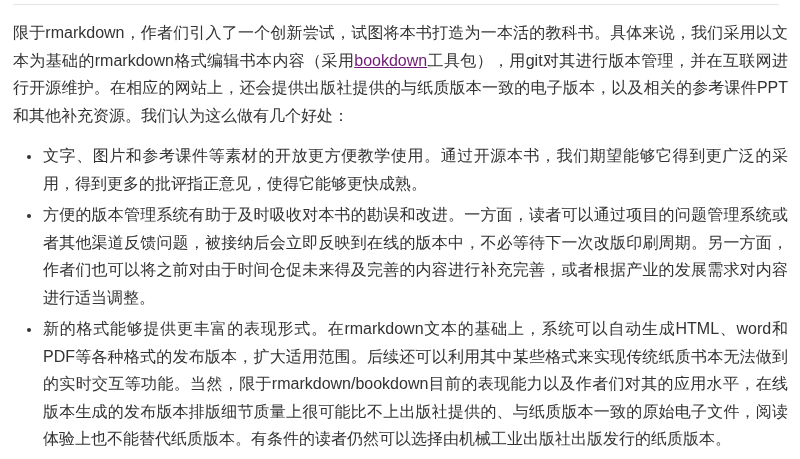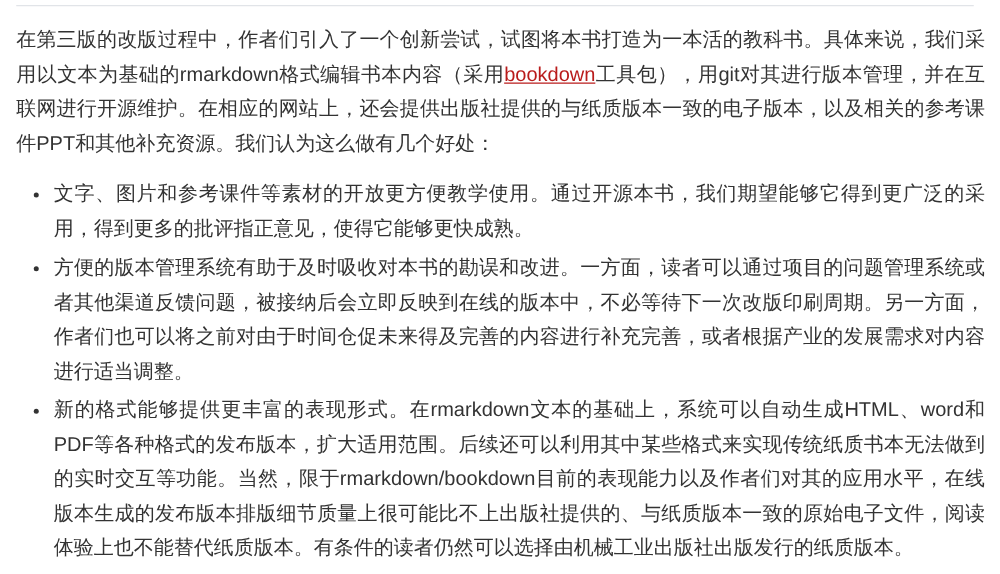--- a/index.html
+++ b/index.html
@@ -36,31 +36,31 @@
   }
   .benefit-item {
     margin: 0 0 4px 0;
     padding-left: 1px;
   }
   .benefit-item::marker {
     color: #333333;
     font-size: 14px;
   }
   a.link {
-    color: #b91c1c;
+    color: #701a75;
     cursor: pointer;
   }
 </style>
 </head>
 <body>
 
 <div class="page">
   <hr class="top-divider">
 
-  <p class="para"><span>在第三版的改版过程中，作者们引入了一个创新尝试，试图将本书打造为一本活的教科书。具体来说，我们采用以文本为基础的rmarkdown格式编辑书本内容（采用</span><a class="link" href="#">bookdown</a><span>工具包），用git对其进行版本管理，并在互联网进行开源维护。在相应的网站上，还会提供出版社提供的与纸质版本一致的电子版本，以及相关的参考课件PPT和其他补充资源。我们认为这么做有几个好处：</span></p>
+  <p class="para"><span>限于rmarkdown，作者们引入了一个创新尝试，试图将本书打造为一本活的教科书。具体来说，我们采用以文本为基础的rmarkdown格式编辑书本内容（采用</span><a class="link" href="#">bookdown</a><span>工具包），用git对其进行版本管理，并在互联网进行开源维护。在相应的网站上，还会提供出版社提供的与纸质版本一致的电子版本，以及相关的参考课件PPT和其他补充资源。我们认为这么做有几个好处：</span></p>
 
   <ul class="benefit-list">
     <li class="benefit-item"><span>文字、图片和参考课件等素材的开放更方便教学使用。通过开源本书，我们期望能够它得到更广泛的采用，得到更多的批评指正意见，使得它能够更快成熟。</span></li>
     <li class="benefit-item"><span>方便的版本管理系统有助于及时吸收对本书的勘误和改进。一方面，读者可以通过项目的问题管理系统或者其他渠道反馈问题，被接纳后会立即反映到在线的版本中，不必等待下一次改版印刷周期。另一方面，作者们也可以将之前对由于时间仓促未来得及完善的内容进行补充完善，或者根据产业的发展需求对内容进行适当调整。</span></li>
     <li class="benefit-item"><span>新的格式能够提供更丰富的表现形式。在rmarkdown文本的基础上，系统可以自动生成HTML、word和PDF等各种格式的发布版本，扩大适用范围。后续还可以利用其中某些格式来实现传统纸质书本无法做到的实时交互等功能。当然，限于rmarkdown/bookdown目前的表现能力以及作者们对其的应用水平，在线版本生成的发布版本排版细节质量上很可能比不上出版社提供的、与纸质版本一致的原始电子文件，阅读体验上也不能替代纸质版本。有条件的读者仍然可以选择由机械工业出版社出版发行的纸质版本。</span></li>
   </ul>
 
 </div>
 
 </body></html>

